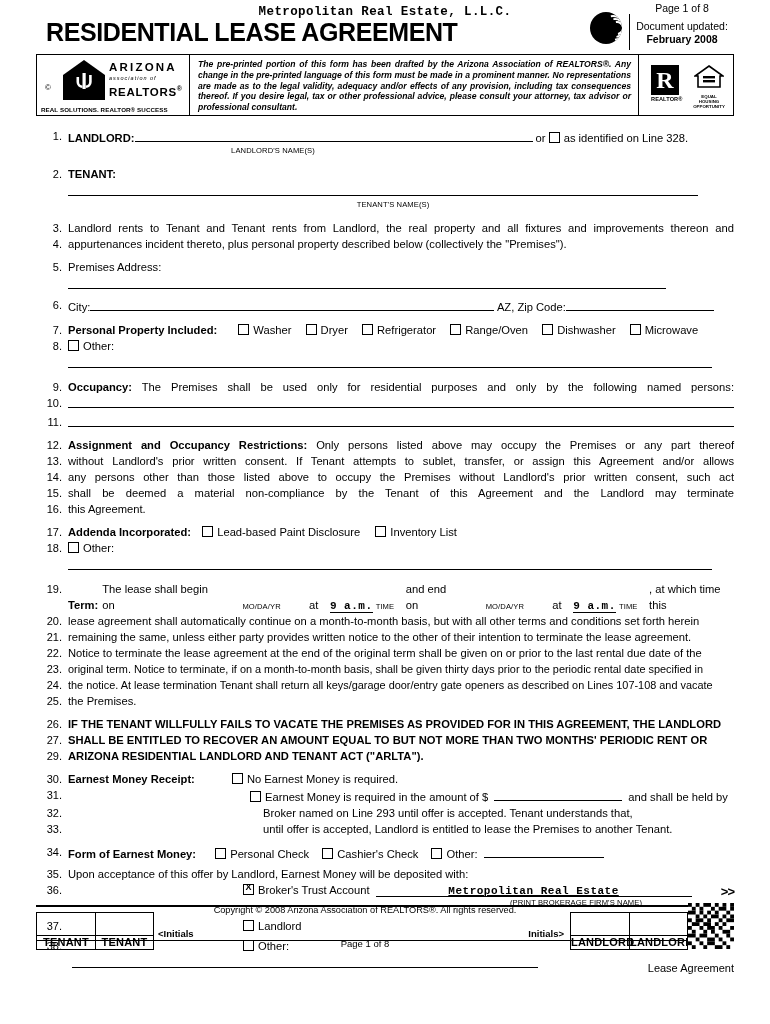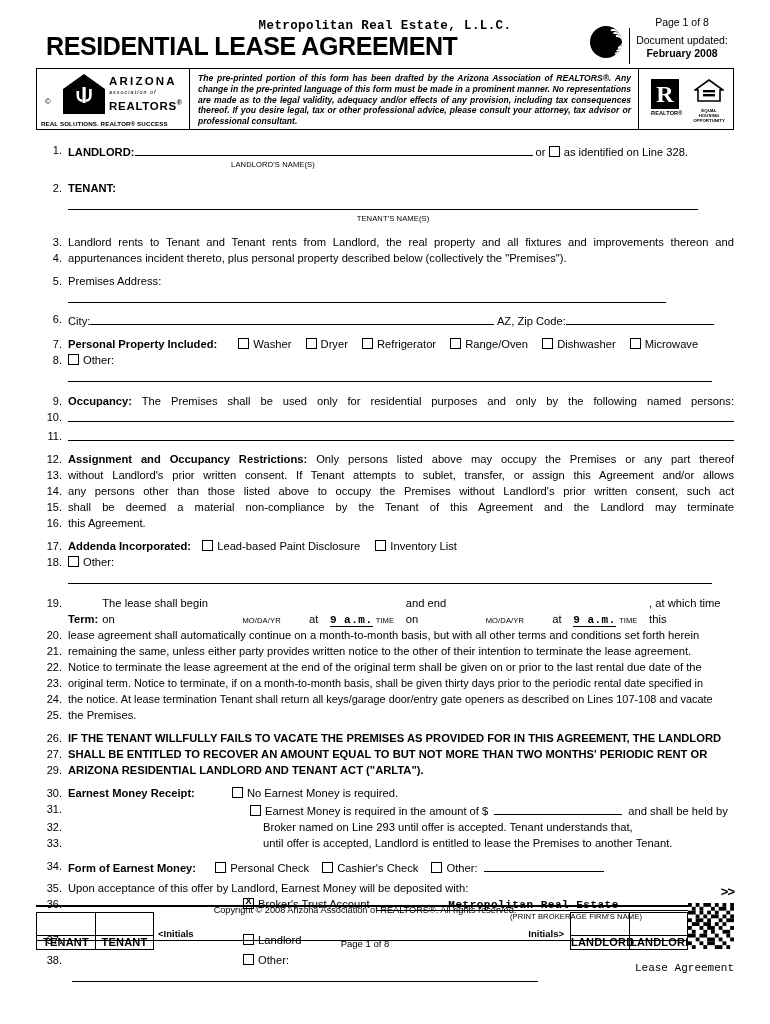--- a/index.html
+++ b/index.html
@@ -13,21 +13,21 @@
     font-family: "Liberation Sans", sans-serif;
     color: #000000;
     position: relative;
     overflow: hidden;
   }
   .page {
     position: relative;
     width: 770px;
     height: 904px;
     box-sizing: border-box;
-    padding: 14px 36px;
+    padding: 0 36px;
   }
 
   
   .hdr-top {
     position: relative;
     height: 52px;
   }
   .firm-name {
     position: absolute;
     left: 0; right: 0;
@@ -206,20 +206,21 @@
     white-space: nowrap;
   }
   .txt { flex: 1; position: relative; }
   .just { text-align: justify; text-align-last: justify; }
   b, .b { font-weight: bold; }
   .rule {
     display: inline-block;
     border-bottom: 1.3px solid #000;
     vertical-align: baseline;
     height: 13px;
+    text-decoration: underline;
   }
   .rule-full {
     display: block;
     border-bottom: 1.3px solid #000;
     height: 12px;
   }
   .cap {
     font-size: 7.6px;
     text-align: center;
     letter-spacing: 0.1px;
@@ -349,21 +350,21 @@
     top: 962px;
     text-align: center;
     font-size: 8px;
   }
   .produced .lnk { text-decoration: underline; }
   .leasetag {
     position: absolute;
     right: 36px;
     top: 962px;
     font-size: 11px;
-    font-family: Liberation Mono, monospace;
+    font-family: Liberation Sans, sans-serif;
     text-align: center;
   }
 </style>
 </head>
 <body>
 
 <div class="page">
 
   <div class="hdr-top">
     <div class="firm-name">Metropolitan Real Estate, L.L.C.</div>

